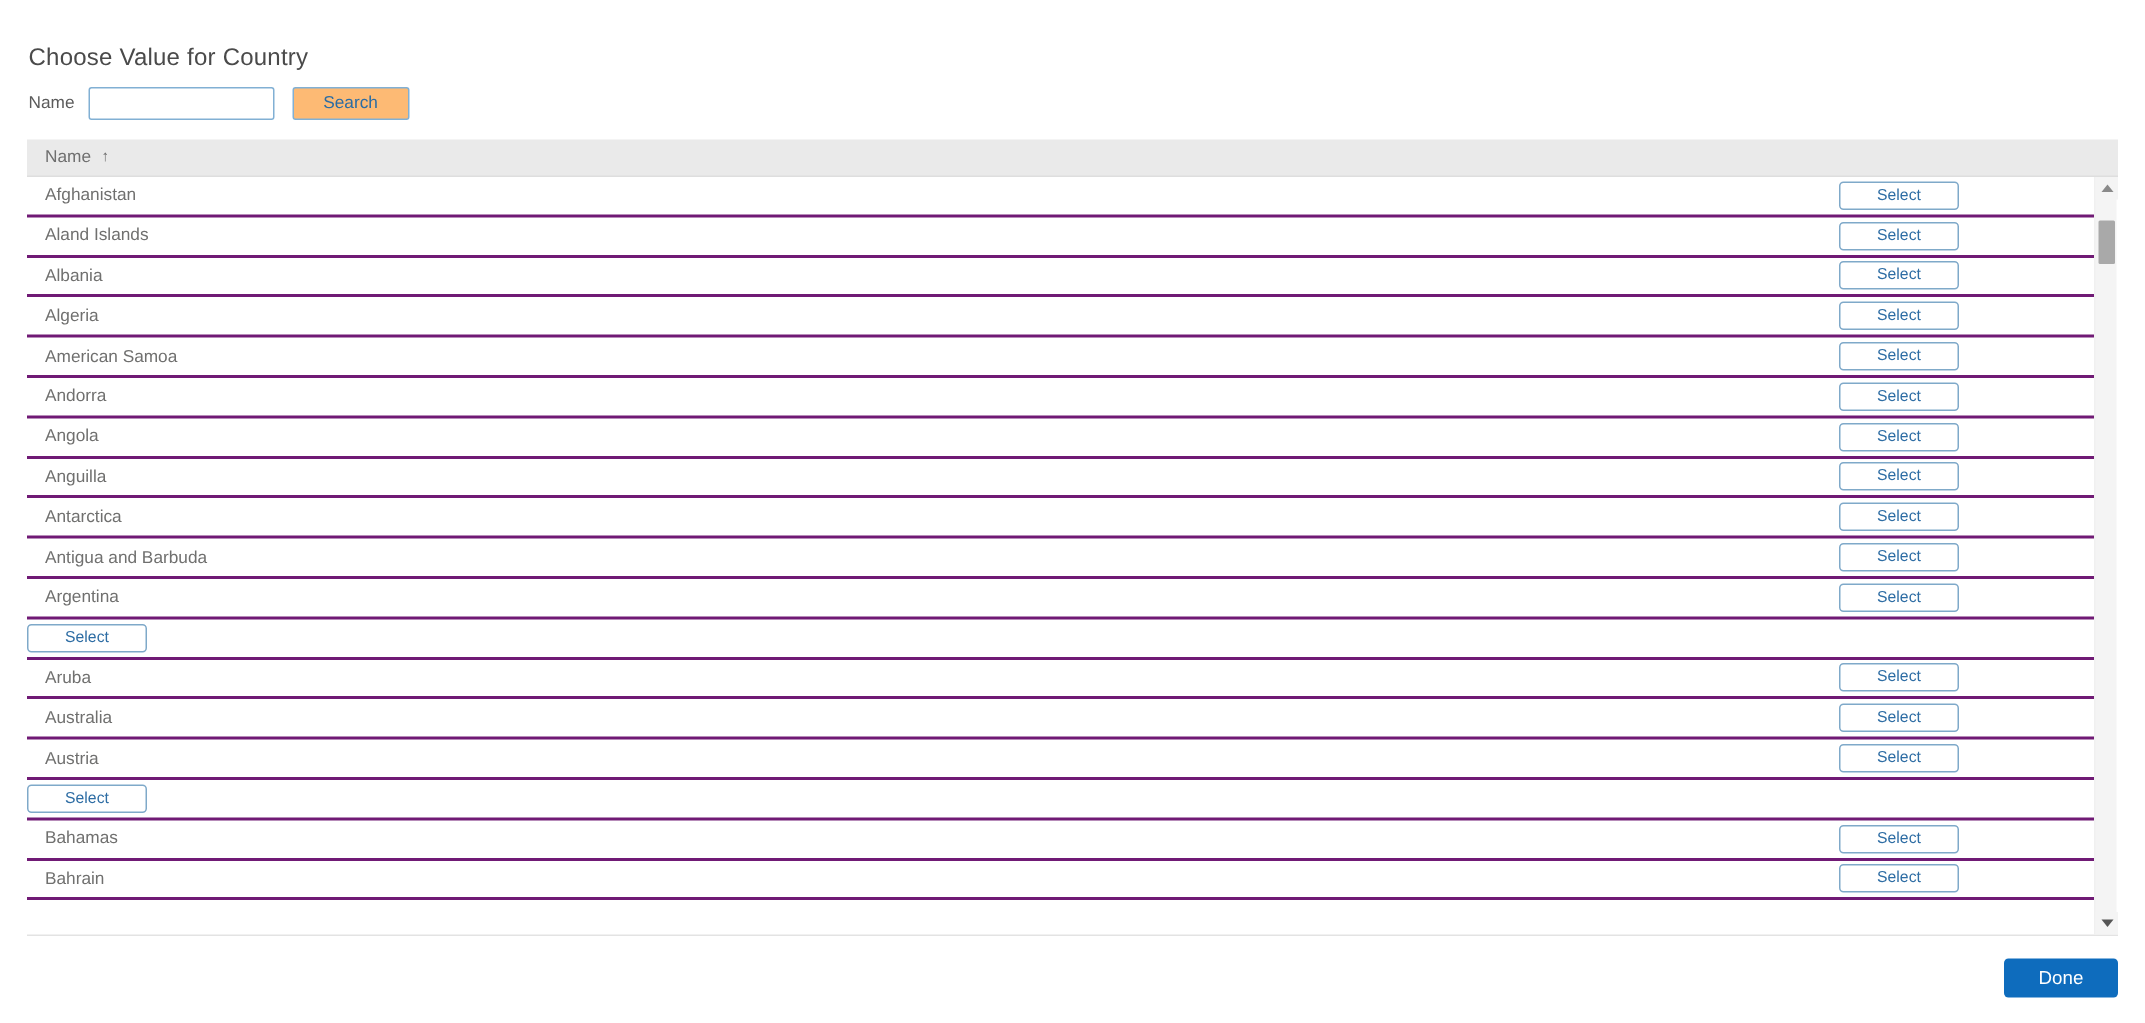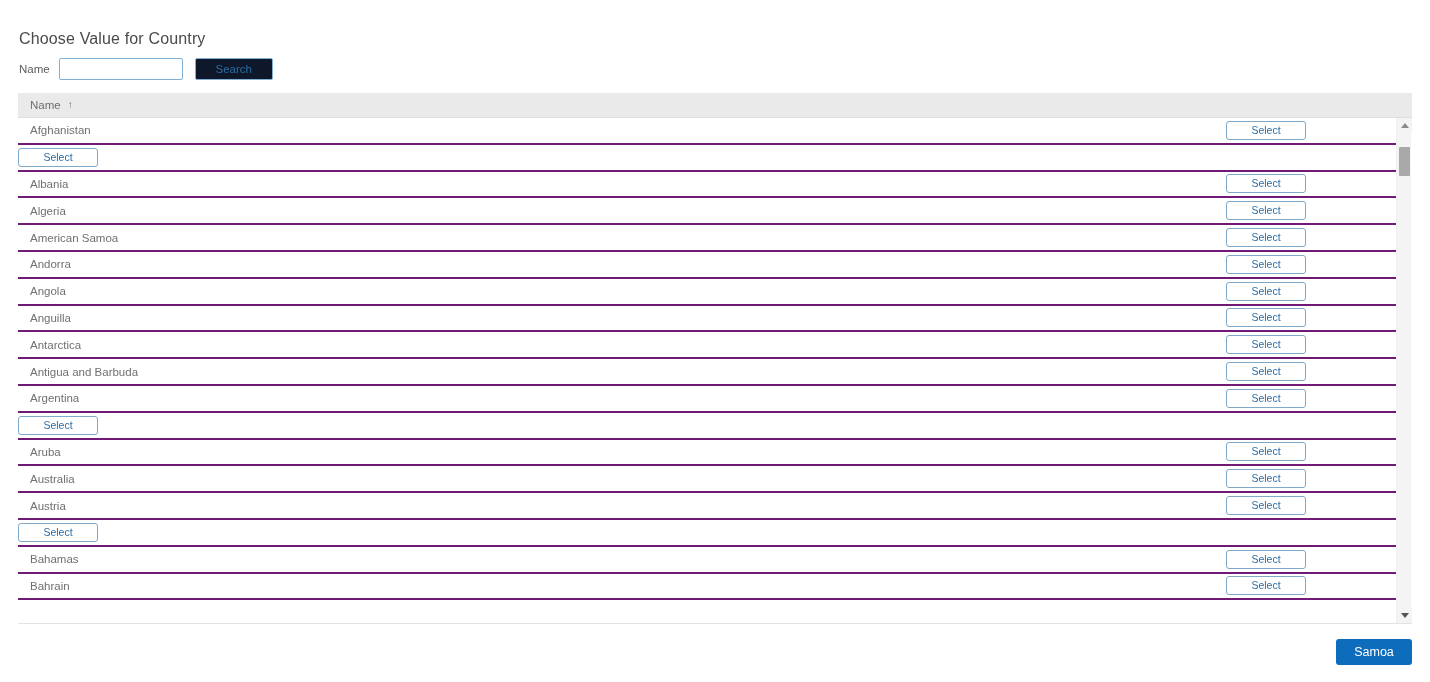--- a/index.html
+++ b/index.html
@@ -59,21 +59,21 @@
     font-family: "Liberation Sans", sans-serif;
     outline: none;
   }
   .search-button {
     margin-left: 12px;
     width: 78px;
     height: 22px;
     box-sizing: border-box;
     border: 1px solid #81b0d4;
     border-radius: 2px;
-    background: #0f172a;
+    background: #fdba74;
     color: #2b6ca3;
     font-size: 11.5px;
     font-family: "Liberation Sans", sans-serif;
     cursor: pointer;
     padding: 0;
     line-height: 20px;
   }
 
   
   .table-wrap {
@@ -248,20 +248,21 @@
 
     <div class="table-body">
       <div class="rows-area" id="rows-area">
           <div class="row">
             <div class="cell-name">Afghanistan</div>
             <div class="cell-action">
               <button class="select-button">Select</button>
             </div>
           </div>
           <div class="row">
+            <div class="cell-name">Aland Islands</div>
             <div class="cell-action">
               <button class="select-button">Select</button>
             </div>
           </div>
           <div class="row">
             <div class="cell-name">Albania</div>
             <div class="cell-action">
               <button class="select-button">Select</button>
             </div>
           </div>
@@ -360,15 +361,15 @@
             <i></i>
           </div>
         <div class="sb-thumb" style="height: 28.5px; top: 29.25px;"></div>
         <div class="sb-arrow down">
             <i></i>
           </div>
       </div>
     </div>
   </div>
 
-  <button class="done-button">Samoa</button>
+  <button class="done-button">Done</button>
 
 </div>
 
 </body></html>

